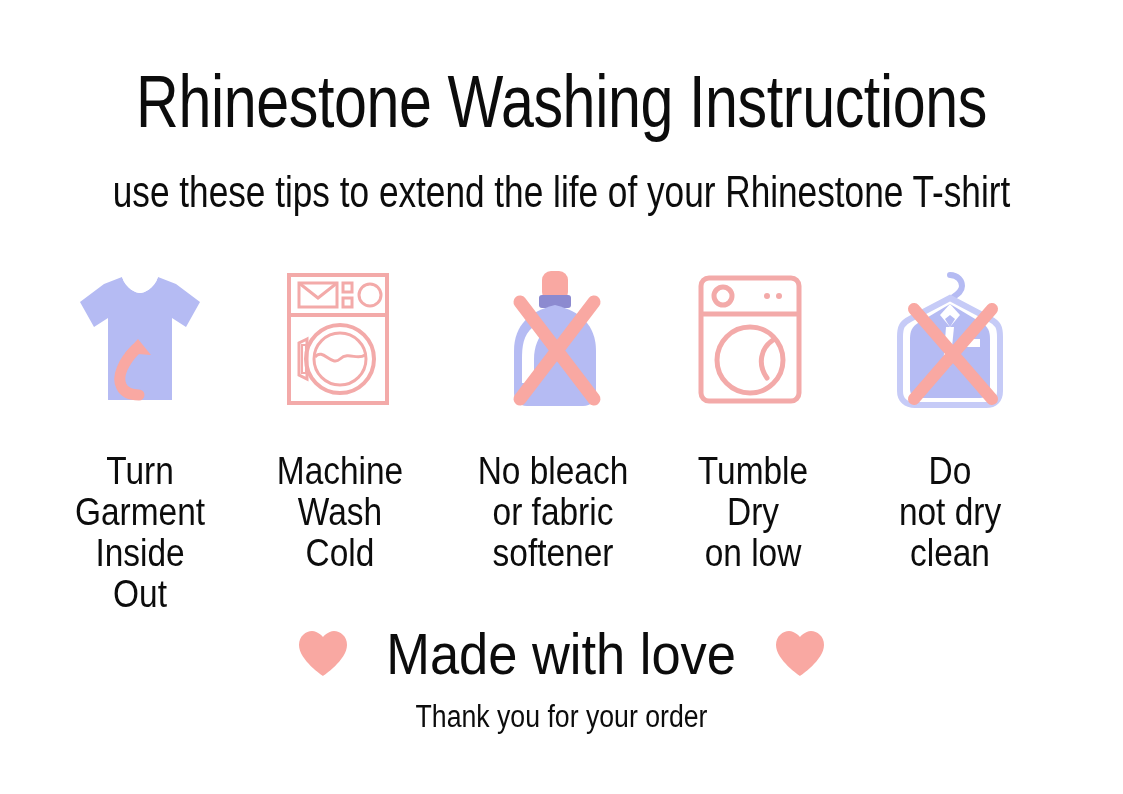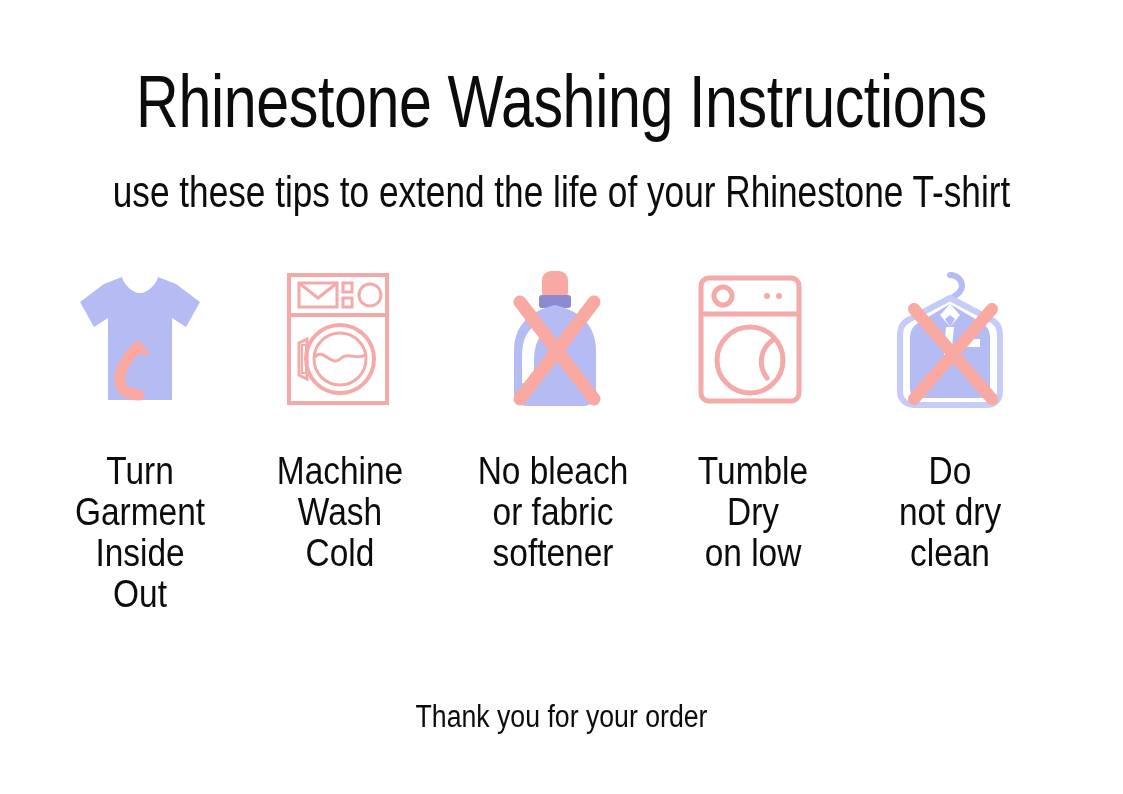--- a/index.html
+++ b/index.html
@@ -247,16 +247,25 @@
       <div>Dry</div>
       <div>on low</div>
     </div>
     <div class="caption p5">
       <div>Do</div>
       <div>not dry</div>
       <div>clean</div>
     </div>
   </div>
 
+  <div class="made-row">
+    <svg class="heart" width="52" height="48" viewBox="0 0 52 48">
+      <path d="M26 46 C26 46 2 30 2 15 C2 6 9 1 15 1 C21 1 26 7 26 7 C26 7 31 1 37 1 C43 1 50 6 50 15 C50 30 26 46 26 46 Z" fill="#f9a8a2"></path>
+    </svg>
+    <div class="made-text">Made with love</div>
+    <svg class="heart" width="52" height="48" viewBox="0 0 52 48">
+      <path d="M26 46 C26 46 2 30 2 15 C2 6 9 1 15 1 C21 1 26 7 26 7 C26 7 31 1 37 1 C43 1 50 6 50 15 C50 30 26 46 26 46 Z" fill="#f9a8a2"></path>
+    </svg>
+  </div>
 
   <div class="thanks">Thank you for your order</div>
 
 </div>
 
 </body></html>

